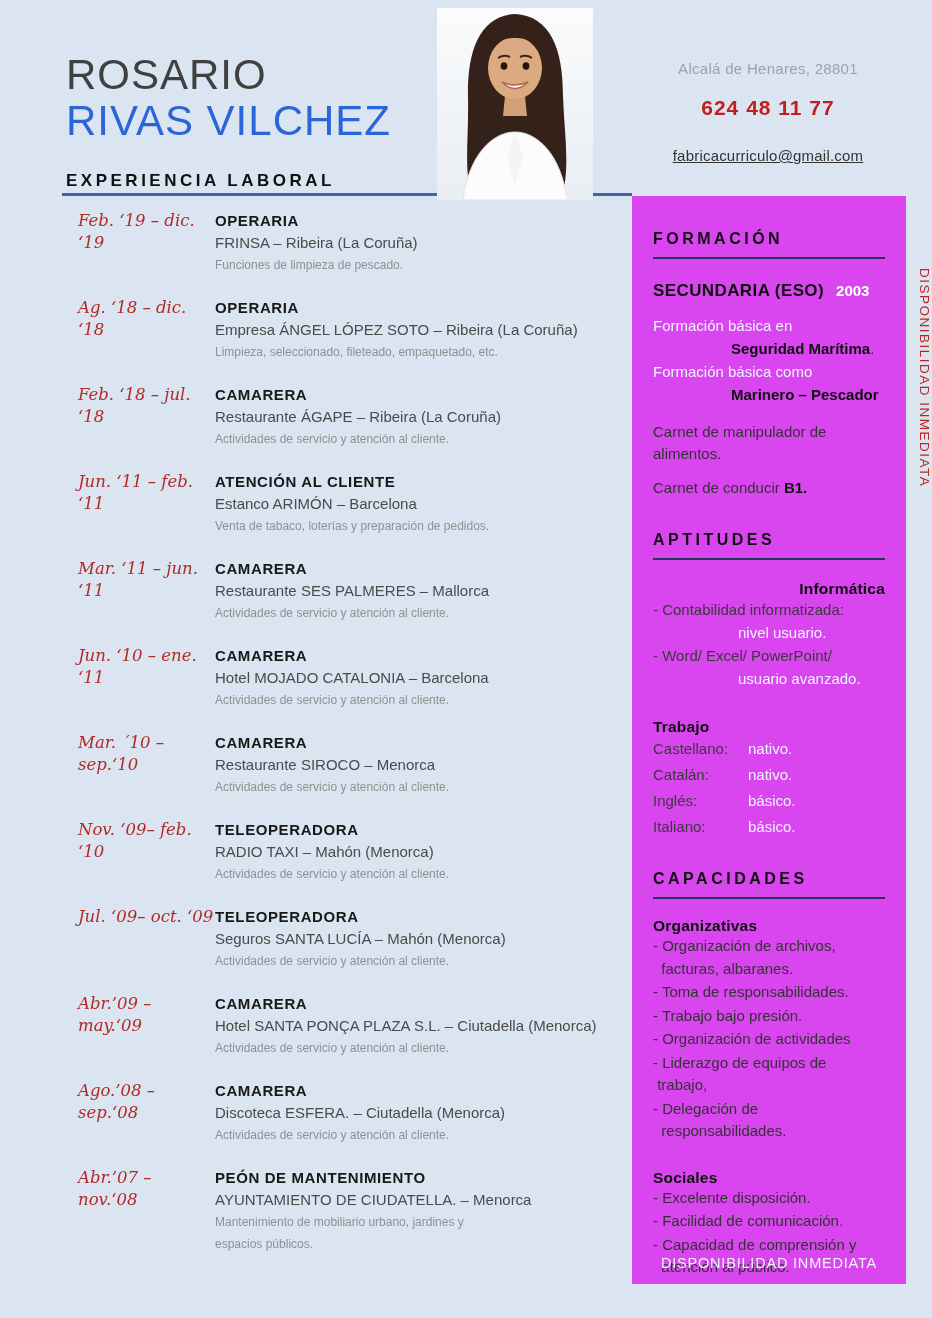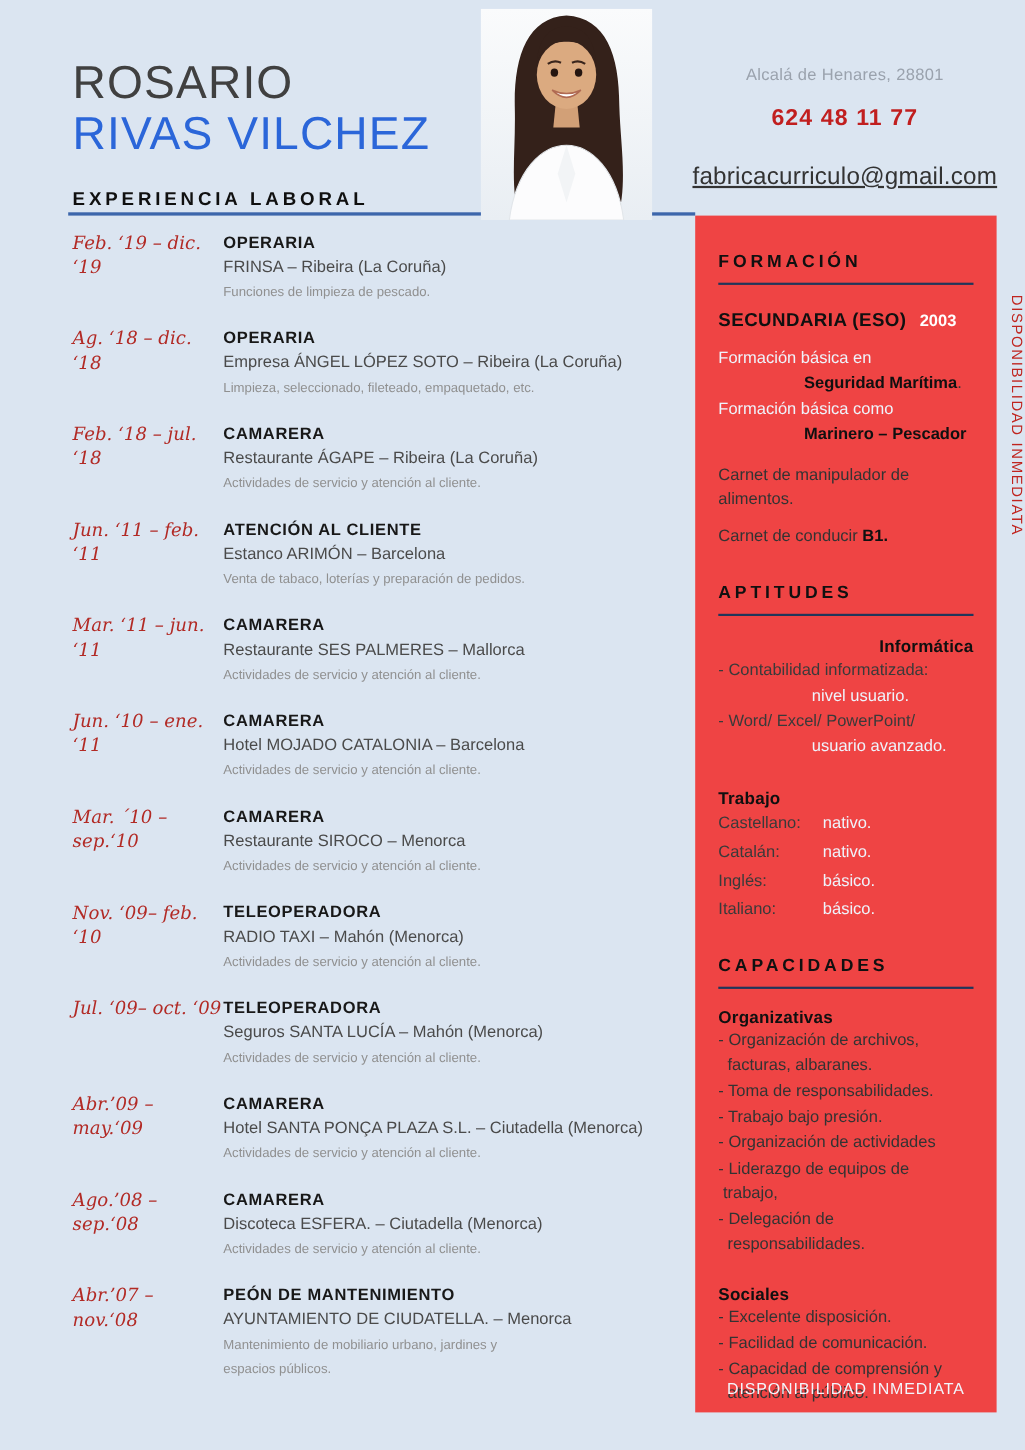--- a/index.html
+++ b/index.html
@@ -14,42 +14,42 @@
   
   .name-block{position:absolute;left:66px;top:52px;line-height:46px;}
   .first-name{font-size:42px;color:#404040;letter-spacing:1px;}
   .last-name{font-size:42px;color:#2b66d9;letter-spacing:1px;}
 
   .photo{position:absolute;left:437px;top:8px;width:156px;height:192px;z-index:3;}
 
   .contact{position:absolute;left:628px;top:60px;width:280px;text-align:center;}
   .location{font-size:15px;color:#9aa2ad;letter-spacing:.3px;}
   .phone{font-size:21px;font-weight:bold;color:#c11f1f;margin-top:19px;letter-spacing:1px;}
-  .email{display:inline-block;font-size:22px;color:#333;text-decoration:underline;margin-top:27px;letter-spacing:.2px;text-align:center;}
+  .email{display:inline-block;font-size:15px;color:#333;text-decoration:underline;margin-top:27px;letter-spacing:.2px;text-align:center;}
 
   .exp-title{position:absolute;left:66px;top:171px;font-size:17px;font-weight:bold;color:#101010;letter-spacing:3.5px;}
   .exp-line{position:absolute;left:62px;top:193px;width:570px;height:3px;background:#3c66ab;z-index:1;}
 
   
   .jobs{position:absolute;left:66px;top:210px;width:566px;}
   .job{display:flex;margin-bottom:21px;}
   .job-date{
     width:137px;flex:0 0 137px;
     font-family:"DejaVu Serif", serif;font-style:italic;
-    font-size:16.5px;color:#b22a25;line-height:22px;
+    font-size:16.5px;color:#b22a25;line-height:22px;margin-left:12px;
   }
   .job-body{flex:1;}
   .job-role{font-size:15px;font-weight:bold;color:#181818;letter-spacing:.6px;line-height:22px;}
   .job-company{font-size:15px;color:#4a4a4a;line-height:22px;}
   .job-desc{font-size:12px;color:#909090;line-height:22px;white-space:pre-wrap;}
 
   
   .panel{
     position:absolute;left:632px;top:196px;width:274px;height:1088px;
-    background:#ef4444;box-sizing:border-box;padding:0 21px;
+    background:#d946ef;box-sizing:border-box;padding:0 21px;
   }
   .panel-heading{
     font-size:16px;font-weight:bold;color:#101010;letter-spacing:3.5px;
     padding-bottom:9px;border-bottom:2px solid #20365a;
   }
   .h-formacion{margin-top:34px;}
   .h-aptitudes{margin-top:32px;}
   .h-capacidades{margin-top:30px;}
 
   .degree-row{margin-top:22px;}

